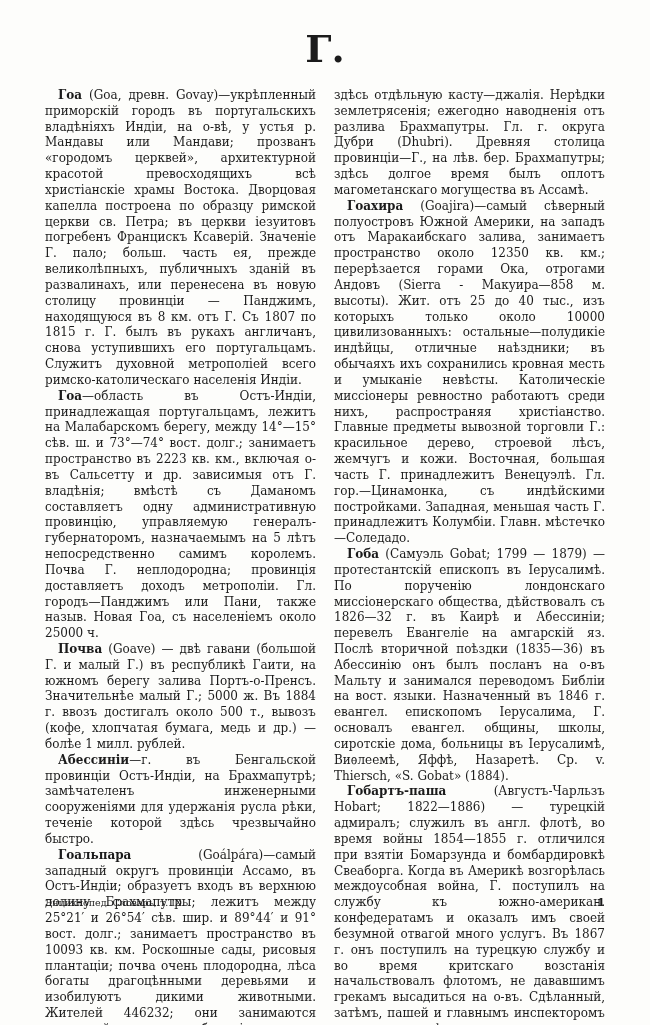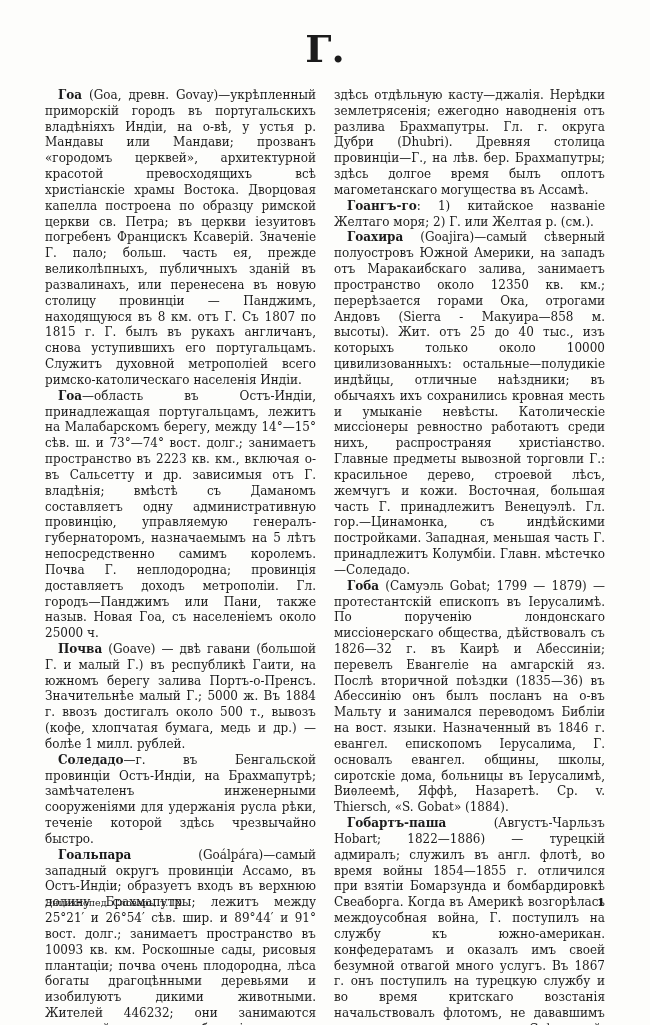--- a/index.html
+++ b/index.html
@@ -68,27 +68,26 @@
 <div class="page">
 
   <div class="letter-heading">Г.</div>
 
   <div class="cols">
 
     <div class="col">
       <p class="entry"><b class="term">Гоа</b><span> (Goa, древн. Govay)—укрѣпленный приморскій городъ въ португальскихъ владѣніяхъ Индіи, на о-вѣ, у устья р. Мандавы или Мандави; прозванъ «городомъ церквей», архитектурной красотой превосходящихъ всѣ христіанскіе храмы Востока. Дворцовая капелла построена по образцу римской церкви св. Петра; въ церкви іезуитовъ погребенъ Францискъ Ксаверій. Значеніе Г. пало; больш. часть ея, прежде великолѣпныхъ, публичныхъ зданій въ развалинахъ, или перенесена въ новую столицу провинціи — Панджимъ, находящуюся въ 8 км. отъ Г. Съ 1807 по 1815 г. Г. былъ въ рукахъ англичанъ, снова уступившихъ его португальцамъ. Служитъ духовной метрополіей всего римско-католическаго населенія Индіи.</span></p>
       <p class="entry"><b class="term">Гоа</b><span>—область въ Остъ-Индіи, принадлежащая португальцамъ, лежитъ на Малабарскомъ берегу, между 14°—15° сѣв. ш. и 73°—74° вост. долг.; занимаетъ пространство въ 2223 кв. км., включая о-въ Сальсетту и др. зависимыя отъ Г. владѣнія; вмѣстѣ съ Даманомъ составляетъ одну административную провинцію, управляемую генералъ-губернаторомъ, назначаемымъ на 5 лѣтъ непосредственно самимъ королемъ. Почва Г. неплодородна; провинція доставляетъ доходъ метрополіи. Гл. городъ—Панджимъ или Пани, также назыв. Новая Гоа, съ населеніемъ около 25000 ч.</span></p>
       <p class="entry"><b class="term">Почва</b><span> (Goave) — двѣ гавани (большой Г. и малый Г.) въ республикѣ Гаити, на южномъ берегу залива Портъ-о-Пренсъ. Значительнѣе малый Г.; 5000 ж. Въ 1884 г. ввозъ достигалъ около 500 т., вывозъ (кофе, хлопчатая бумага, медь и др.) — болѣе 1 милл. рублей.</span></p>
-      <p class="entry"><b class="term">Соледадо</b><span>—г. въ Бенгальской провинціи Остъ-Индіи, на Брахмапутрѣ; замѣчателенъ инженерными сооруженіями для удержанія русла рѣки, теченіе которой здѣсь чрезвычайно быстро.</span></p>
+      <p class="entry"><b class="term">Абессиніи</b><span>—г. въ Бенгальской провинціи Остъ-Индіи, на Брахмапутрѣ; замѣчателенъ инженерными сооруженіями для удержанія русла рѣки, теченіе которой здѣсь чрезвычайно быстро.</span></p>
       <p class="entry"><b class="term">Гоальпара</b><span> (Goálpára)—самый западный округъ провинціи Ассамо, въ Остъ-Индіи; образуетъ входъ въ верхнюю долину Брахмапутры; лежитъ между 25°21′ и 26°54′ сѣв. шир. и 89°44′ и 91° вост. долг.; занимаетъ пространство въ 10093 кв. км. Роскошные сады, рисовыя плантаціи; почва очень плодородна, лѣса богаты драгоцѣнными деревьями и изобилуютъ дикими животными. Жителей 446232; они занимаются культурой риса и добываніемъ руды; желѣзная промышленность и фабрики золотыхъ и серебрян. украшеній также довольно развиты. Рыболовы составляютъ</span></p>
     </div>
 
     <div class="col">
       <p class="entry cont"><b class="term"></b><span>здѣсь отдѣльную касту—джалія. Нерѣдки землетрясенія; ежегодно наводненія отъ разлива Брахмапутры. Гл. г. округа Дубри (Dhubri). Древняя столица провинціи—Г., на лѣв. бер. Брахмапутры; здѣсь долгое время былъ оплотъ магометанскаго могущества въ Ассамѣ.</span></p>
-      <p class="entry"><b class="term">Гоангъ-го</b><span>: 1) китайское названіе Желтаго моря; 2) Г. или Желтая р. (см.).</span></p>
       <p class="entry"><b class="term">Гоахира</b><span> (Goajira)—самый сѣверный полуостровъ Южной Америки, на западъ отъ Маракаибскаго залива, занимаетъ пространство около 12350 кв. км.; перерѣзается горами Ока, отрогами Андовъ (Sierra - Макуира—858 м. высоты). Жит. отъ 25 до 40 тыс., изъ которыхъ только около 10000 цивилизованныхъ: остальные—полудикіе индѣйцы, отличные наѣздники; въ обычаяхъ ихъ сохранились кровная месть и умыканіе невѣсты. Католическіе миссіонеры ревностно работаютъ среди нихъ, распространяя христіанство. Главные предметы вывозной торговли Г.: красильное дерево, строевой лѣсъ, жемчугъ и кожи. Восточная, большая часть Г. принадлежитъ Венецуэлѣ. Гл. гор.—Цинамонка, съ индѣйскими постройками. Западная, меньшая часть Г. принадлежитъ Колумбіи. Главн. мѣстечко—Соледадо.</span></p>
       <p class="entry"><b class="term">Гоба</b><span> (Самуэль Gobat; 1799 — 1879) — протестантскій епископъ въ Іерусалимѣ. По порученію лондонскаго миссіонерскаго общества, дѣйствовалъ съ 1826—32 г. въ Каирѣ и Абессиніи; перевелъ Евангеліе на амгарскій яз. Послѣ вторичной поѣздки (1835—36) въ Абессинію онъ былъ посланъ на о-въ Мальту и занимался переводомъ Библіи на вост. языки. Назначенный въ 1846 г. евангел. епископомъ Іерусалима, Г. основалъ евангел. общины, школы, сиротскіе дома, больницы въ Іерусалимѣ, Виѳлеемѣ, Яффѣ, Назаретѣ. Ср. v. Thiersch, «S. Gobat» (1884).</span></p>
       <p class="entry"><b class="term">Гобартъ-паша</b><span> (Августъ-Чарльзъ Hobart; 1822—1886) — турецкій адмиралъ; служилъ въ англ. флотѣ, во время войны 1854—1855 г. отличился при взятіи Бомарзунда и бомбардировкѣ Свеаборга. Когда въ Америкѣ возгорѣлась междоусобная война, Г. поступилъ на службу къ южно-американ. конфедератамъ и оказалъ имъ своей безумной отвагой много услугъ. Въ 1867 г. онъ поступилъ на турецкую службу и во время критскаго возстанія начальствовалъ флотомъ, не дававшимъ грекамъ высадиться на о-въ. Сдѣланный, затѣмъ, пашей и главнымъ инспекторомъ турецкаго флота, онъ много содѣйствовалъ его уси-</span></p>
     </div>
 
   </div>
 
   <div class="page-footer">
     <span class="imprint">Энциклопед. Словарь, т. IX.</span>
     <span class="pagenum">1</span>

